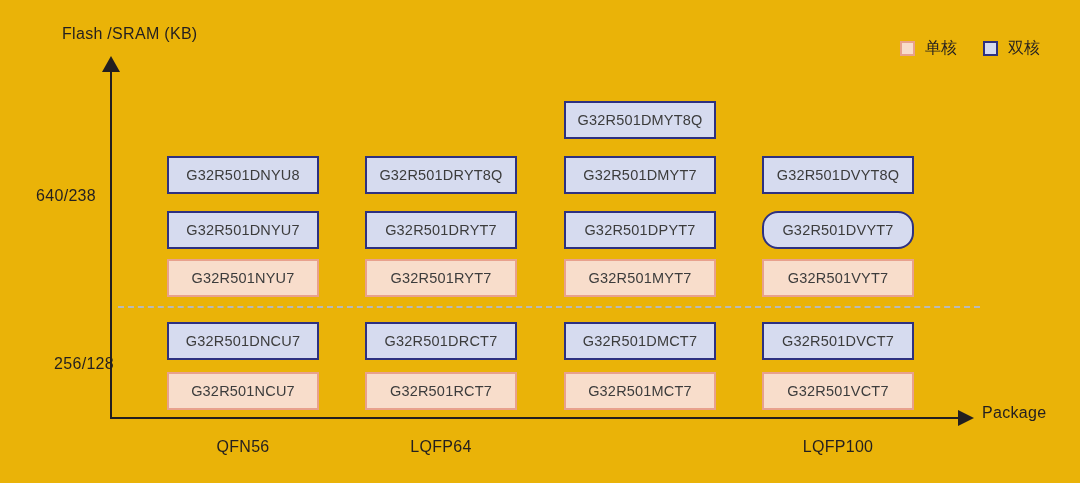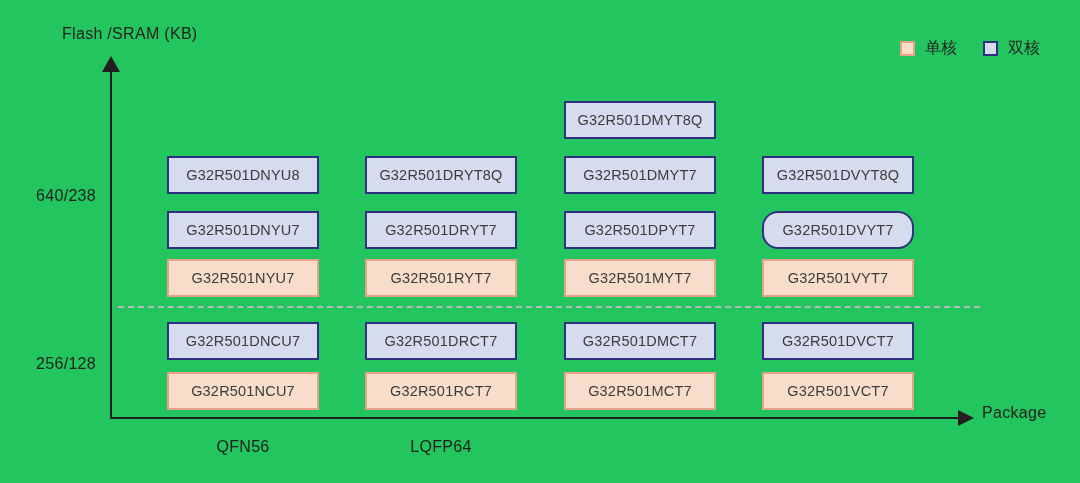--- a/index.html
+++ b/index.html
@@ -8,21 +8,21 @@
     background: #ffffff;
   }
   body {
     font-family: "Liberation Sans", sans-serif;
     -webkit-font-smoothing: antialiased;
   }
   #stage {
     position: relative;
     width: 1080px;
     height: 483px;
-    background: #22c55e;
+    background: #eab308;
     overflow: hidden;
   }
 
   
   .y-axis-line {
     position: absolute;
     left: 110px;
     top: 68px;
     width: 2px;
     height: 351px;
@@ -78,21 +78,21 @@
     position: absolute;
     right: 0;
     width: 90px;
     text-align: right;
     font-size: 16px;
     color: #231f20;
     letter-spacing: 0.3px;
     white-space: nowrap;
   }
   .y-tick-0 { left: 14px; top: 187px; width: 82px; }
-  .y-tick-1 { left: 14px; top: 355px; width: 82px; }
+  .y-tick-1 { left: 32px; top: 355px; width: 82px; }
 
   
   .x-tick {
     position: absolute;
     top: 438px;
     width: 152px;
     text-align: center;
     font-size: 16px;
     color: #231f20;
     letter-spacing: 0.3px;
@@ -202,20 +202,21 @@
       <div class="part-box dual" style="left: 365px; top: 322px;">G32R501DRCT7</div>
       <div class="part-box single" style="left: 365px; top: 372px;">G32R501RCT7</div>
       <div class="part-box dual" style="left: 564px; top: 322px;">G32R501DMCT7</div>
       <div class="part-box single" style="left: 564px; top: 372px;">G32R501MCT7</div>
       <div class="part-box dual" style="left: 762px; top: 322px;">G32R501DVCT7</div>
       <div class="part-box single" style="left: 762px; top: 372px;">G32R501VCT7</div>
     </div>
 
   <div class="x-tick" style="left:167px">QFN56</div>
   <div class="x-tick" style="left:365px">LQFP64</div>
+  <div class="x-tick" style="left:762px">LQFP100</div>
 
   <div class="legend">
     <div class="legend-item">
       <span class="legend-swatch single"></span>
       <span class="legend-label">单核</span>
     </div>
     <div class="legend-item">
       <span class="legend-swatch dual"></span>
       <span class="legend-label">双核</span>
     </div>

